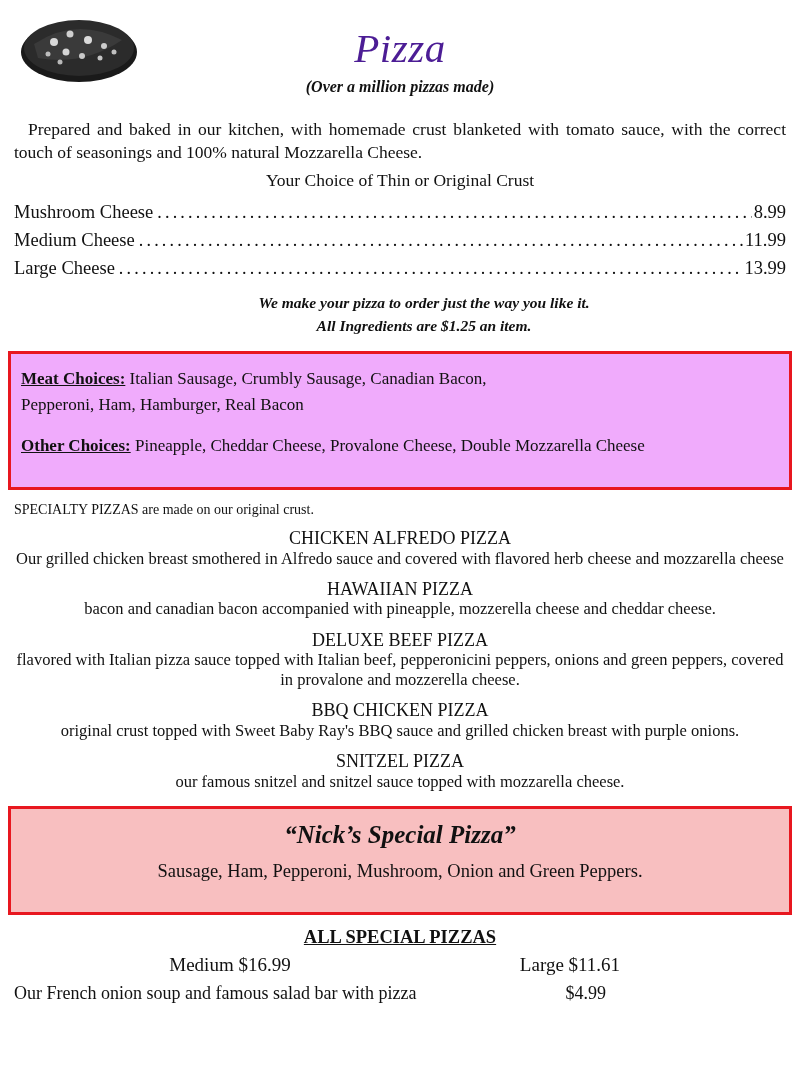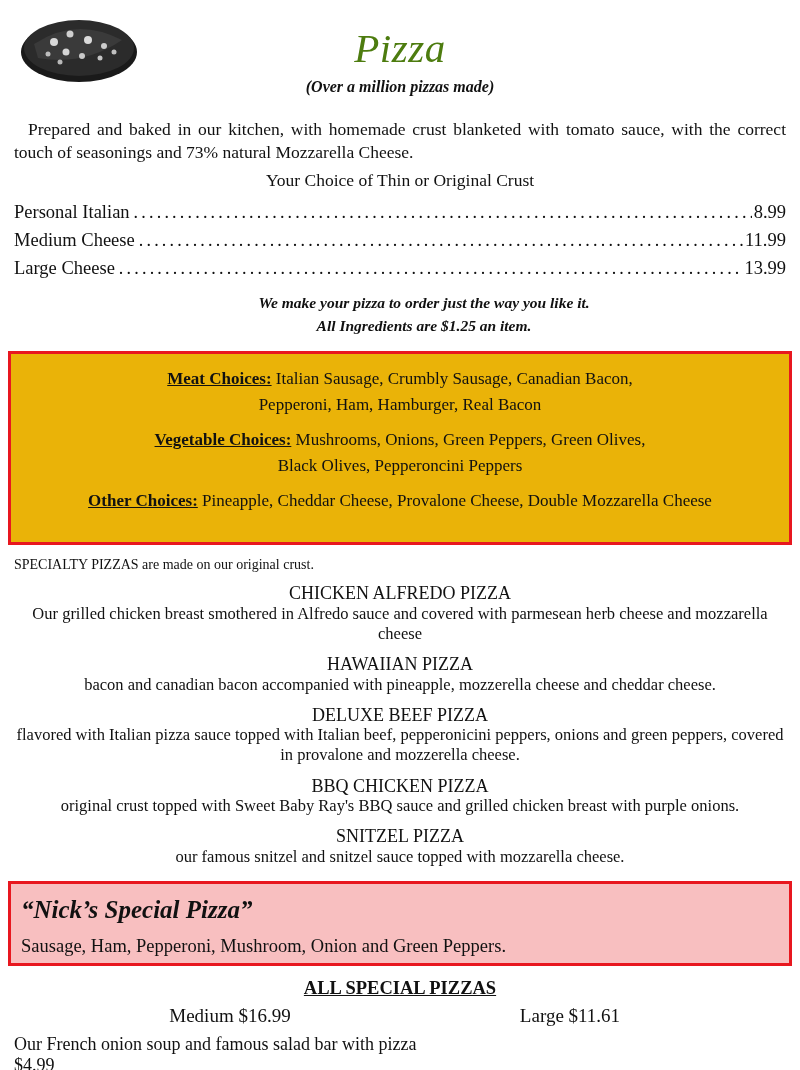--- a/index.html
+++ b/index.html
@@ -36,21 +36,21 @@
     height: 72px;
   }
   .title-block {
     text-align: center;
     padding-top: 28px;
   }
   .menu-title {
     font-family: "Liberation Serif", serif;
     font-style: italic;
     font-size: 41px;
-    color: #4d7c0f;
+    color: #4c1d95;
     letter-spacing: 0.5px;
     line-height: 1;
     margin: 0;
   }
   .menu-subtitle {
     font-size: 16px;
     font-weight: bold;
     font-style: italic;
     margin-top: 9px;
   }
@@ -99,23 +99,22 @@
     font-style: italic;
     line-height: 1.45;
     margin-top: 10px;
     padding-left: 48px;
   }
 
   
   .choice-box {
     margin: 14px 8px 0 8px;
     border: 3px solid #e8171f;
-    background: #eab308;
+    background: #f0abfc;
     padding: 12px 10px 12px 10px;
-    text-align: center;
   }
   .choice-line {
     font-size: 17px;
     line-height: 1.5;
   }
   .choice-label {
     font-weight: bold;
     text-decoration: underline;
   }
   .choice-group { margin-bottom: 4px; }
@@ -138,22 +137,22 @@
   .pizza-desc {
     font-size: 16.5px;
     line-height: 1.22;
   }
 
   
   .nicks-box {
     margin: 14px 8px 8px 8px;
     border: 3px solid #e8171f;
     background: #f8bfc0;
-    padding: 11px 10px 6px 10px;
-    text-align: left;
+    padding: 11px 10px 30px 10px;
+    text-align: center;
   }
   .nicks-title {
     font-family: "Liberation Serif", serif;
     font-style: italic;
     font-weight: bold;
     font-size: 25px;
     line-height: 1.2;
   }
   .nicks-desc {
     font-size: 18.5px;
@@ -173,21 +172,20 @@
     margin: 6px 60px 0 60px;
     font-size: 19px;
   }
   .size-prices .left { flex: 1 1 50%; text-align: center; }
   .size-prices .right { flex: 1 1 50%; text-align: center; }
   .soup-row {
     display: flex;
     align-items: baseline;
     margin: 7px 14px 0 14px;
     font-size: 18px;
-    flex-direction: column;
   }
   .soup-row .soup-text { flex: 0 0 auto; }
   .soup-row .soup-gap { flex: 1 1 auto; }
   .soup-row .soup-price { flex: 0 0 auto; padding-right: 180px; }
 </style>
 </head>
 <body>
 
 <div class="page">
 
@@ -206,26 +204,26 @@
       <circle cx="86" cy="44" r="2.5" fill="#c4c4c4"></circle>
       <circle cx="100" cy="38" r="2.5" fill="#bfbfbf"></circle>
       <circle cx="46" cy="48" r="2.5" fill="#b8b8b8"></circle>
     </svg>
     <div class="title-block">
       <div class="menu-title">Pizza</div>
       <div class="menu-subtitle">(Over a million pizzas made)</div>
     </div>
   </div>
 
-  <div class="intro">Prepared and baked in our kitchen, with homemade crust blanketed with tomato sauce, with the correct touch of seasonings and 73% natural Mozzarella Cheese.</div>
+  <div class="intro">Prepared and baked in our kitchen, with homemade crust blanketed with tomato sauce, with the correct touch of seasonings and 100% natural Mozzarella Cheese.</div>
   <div class="crust-choice">Your Choice of Thin or Original Crust</div>
 
   <div class="price-list">
     <div class="price-row">
-      <span class="price-name">Personal Italian</span>
+      <span class="price-name">Mushroom Cheese</span>
       <span class="dots">..................................................................................</span>
       <span class="price-val">8.99</span>
     </div>
     <div class="price-row">
       <span class="price-name">Medium Cheese</span>
       <span class="dots">..................................................................................</span>
       <span class="price-val">11.99</span>
     </div>
     <div class="price-row">
       <span class="price-name">Large Cheese</span>
@@ -240,39 +238,33 @@
   </div>
 
   <div class="choice-box">
     <div class="choice-group">
       <div class="choice-line">
         <span class="choice-label">Meat Choices:</span><span> Italian Sausage, Crumbly Sausage, Canadian Bacon,</span>
       </div>
       <div class="choice-line">Pepperoni, Ham, Hamburger, Real Bacon</div>
     </div>
     <div class="choice-spacer"></div>
-    <div class="choice-group">
-      <div class="choice-line">
-        <span class="choice-label">Vegetable Choices:</span><span> Mushrooms, Onions, Green Peppers, Green Olives,</span>
-      </div>
-      <div class="choice-line">Black Olives, Pepperoncini Peppers</div>
-    </div>
     <div class="choice-spacer"></div>
     <div class="choice-group">
       <div class="choice-line">
         <span class="choice-label">Other Choices:</span><span> Pineapple, Cheddar Cheese, Provalone Cheese, Double Mozzarella Cheese</span>
       </div>
     </div>
   </div>
 
   <div class="specialty-intro">SPECIALTY PIZZAS are made on our original crust.</div>
 
   <div class="pizza-item">
     <div class="pizza-name">CHICKEN ALFREDO PIZZA</div>
-    <div class="pizza-desc">Our grilled chicken breast smothered in Alfredo sauce and covered with parmesean herb cheese and mozzarella cheese</div>
+    <div class="pizza-desc">Our grilled chicken breast smothered in Alfredo sauce and covered with flavored herb cheese and mozzarella cheese</div>
   </div>
   <div class="pizza-item">
     <div class="pizza-name">HAWAIIAN PIZZA</div>
     <div class="pizza-desc">bacon and canadian bacon accompanied with pineapple, mozzerella cheese and cheddar cheese.</div>
   </div>
   <div class="pizza-item">
     <div class="pizza-name">DELUXE BEEF PIZZA</div>
     <div class="pizza-desc">flavored with Italian pizza sauce topped with Italian beef, pepperonicini peppers, onions and green peppers, covered in provalone and mozzerella cheese.</div>
   </div>
   <div class="pizza-item">

